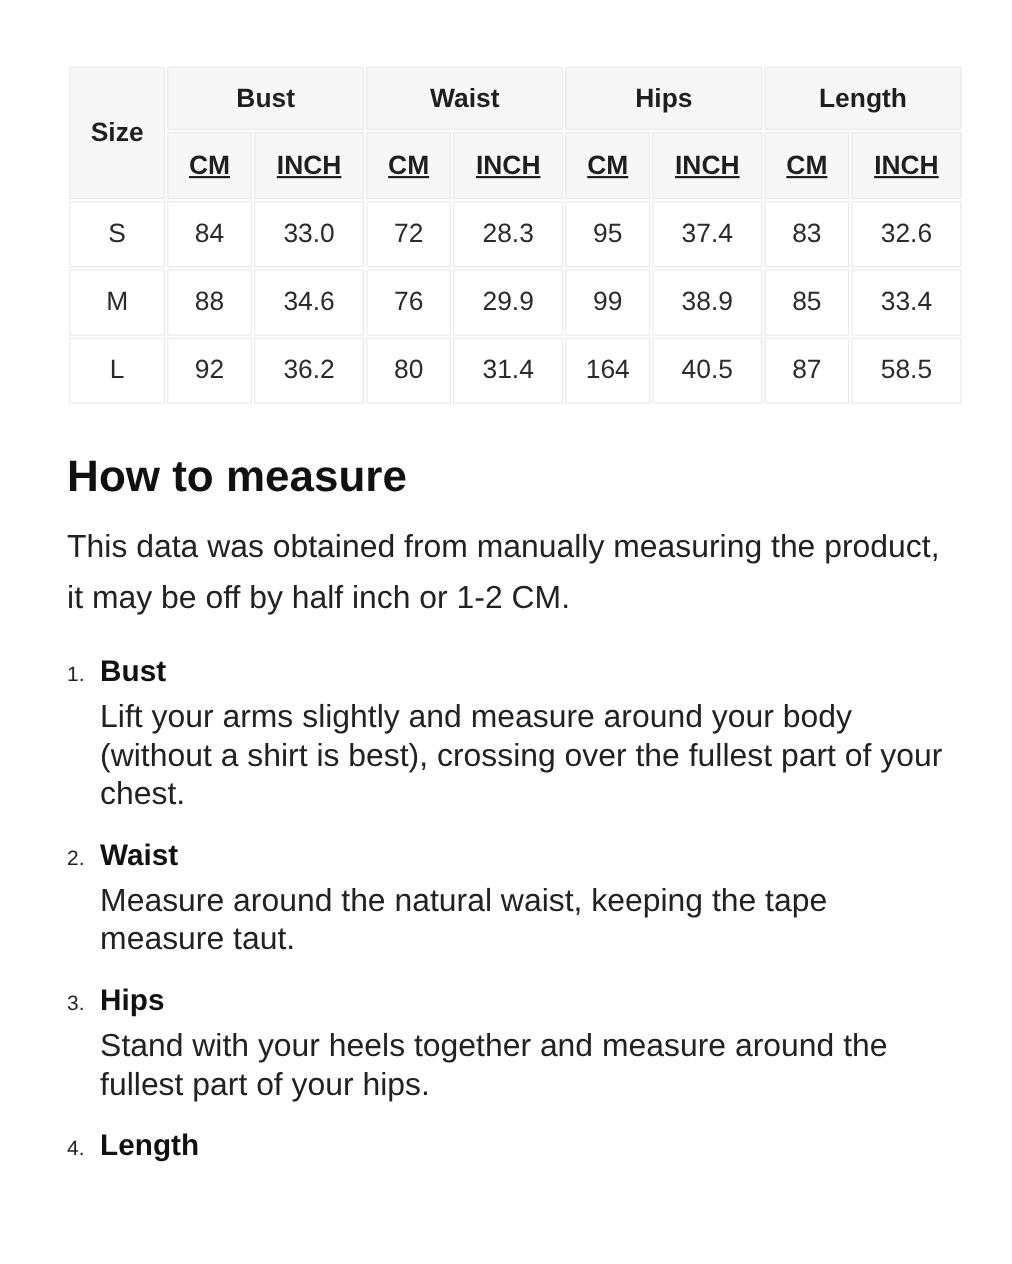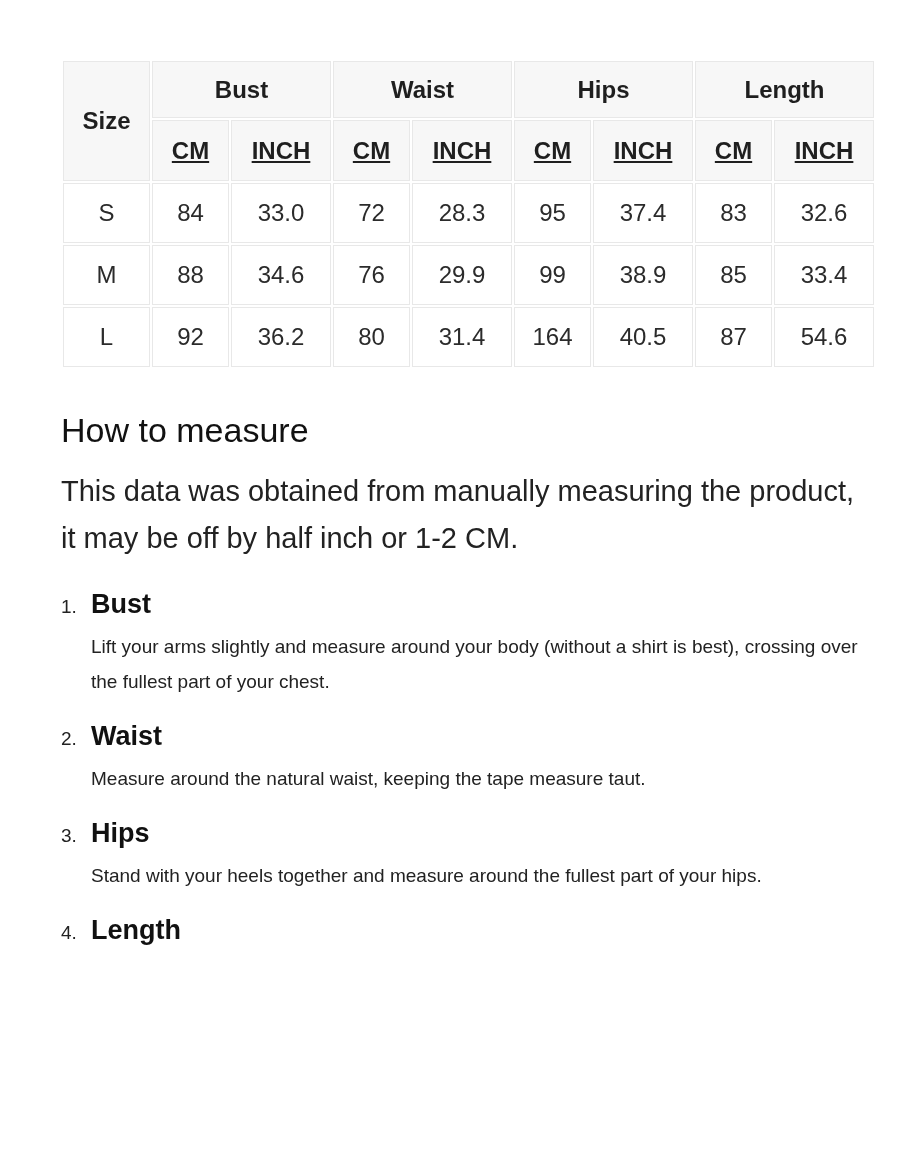--- a/index.html
+++ b/index.html
@@ -46,23 +46,23 @@
     font-weight: normal;
     color: #2b2b2b;
   }
   tr.row-groups th { height: 57px; }
   tr.row-units th  { height: 61px; text-decoration: underline; }
   tr.data-row td   { height: 60px; }
 
   
   .howto-heading {
     margin: 44px 0 0 0;
-    font-size: 34px;
+    font-size: 40px;
     line-height: 1.0;
-    font-weight: normal;
+    font-weight: bold;
     color: #111111;
   }
   .intro {
     margin: 21px 0 0 0;
     font-size: 29px;
     line-height: 47px;
     max-width: 800px;
     color: #222222;
   }
   .measure-list {
@@ -83,21 +83,21 @@
     color: #222222;
   }
   .item-title {
     font-size: 27px;
     font-weight: bold;
     line-height: 32px;
     color: #111111;
   }
   .item-body {
     margin: 9px 0 0 30px;
-    font-size: 19px;
+    font-size: 29px;
     line-height: 35px;
     max-width: 775px;
     color: #222222;
   }
 </style>
 </head>
 <body>
 
 <div class="page">
   <div class="content">
@@ -158,21 +158,21 @@
         </tr>
         <tr class="data-row">
           <td>L</td>
           <td>92</td>
           <td>36.2</td>
           <td>80</td>
           <td>31.4</td>
           <td>164</td>
           <td>40.5</td>
           <td>87</td>
-          <td>54.6</td>
+          <td>58.5</td>
         </tr>
       </tbody>
     </table>
 
     <h2 class="howto-heading">How to measure</h2>
 
     <p class="intro">This data was obtained from manually measuring the product, it may be off by half inch or 1-2 CM.</p>
 
     <div class="measure-list">
 

